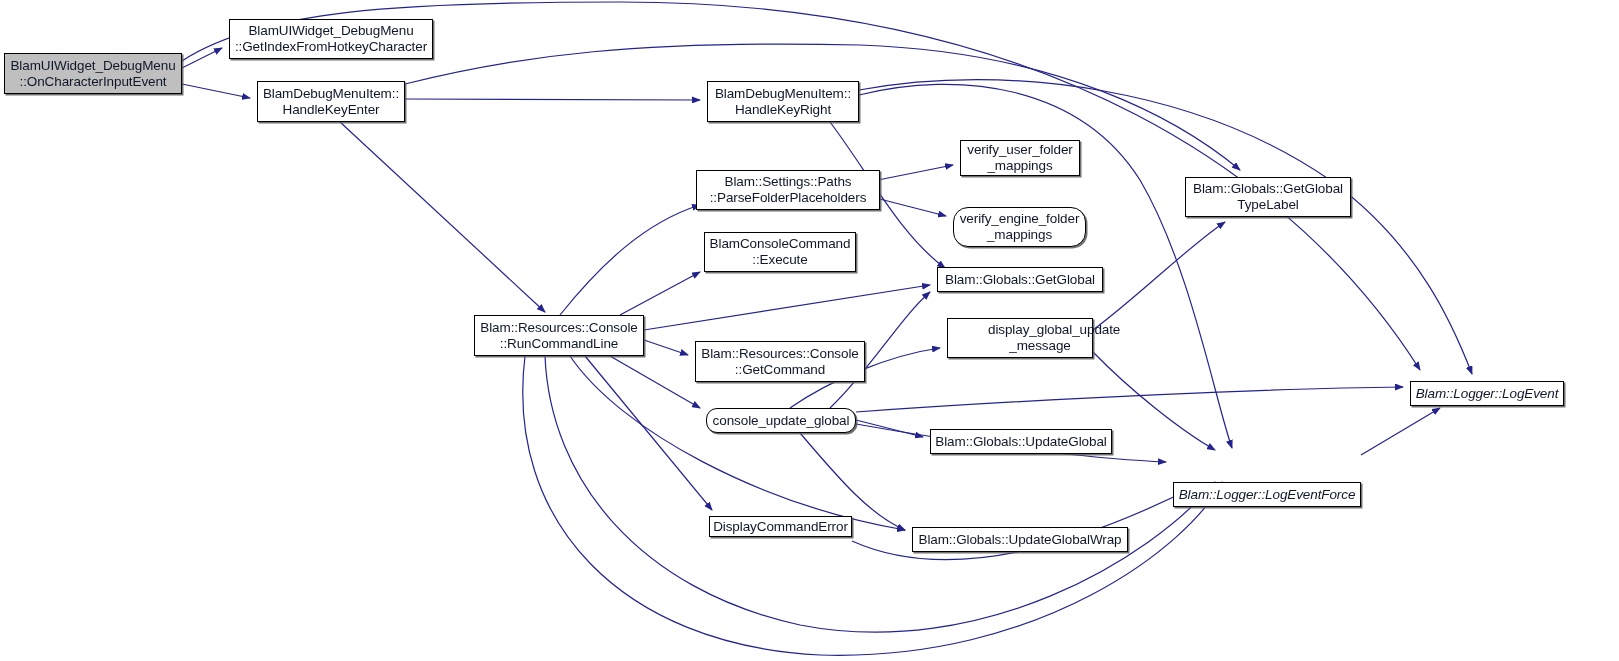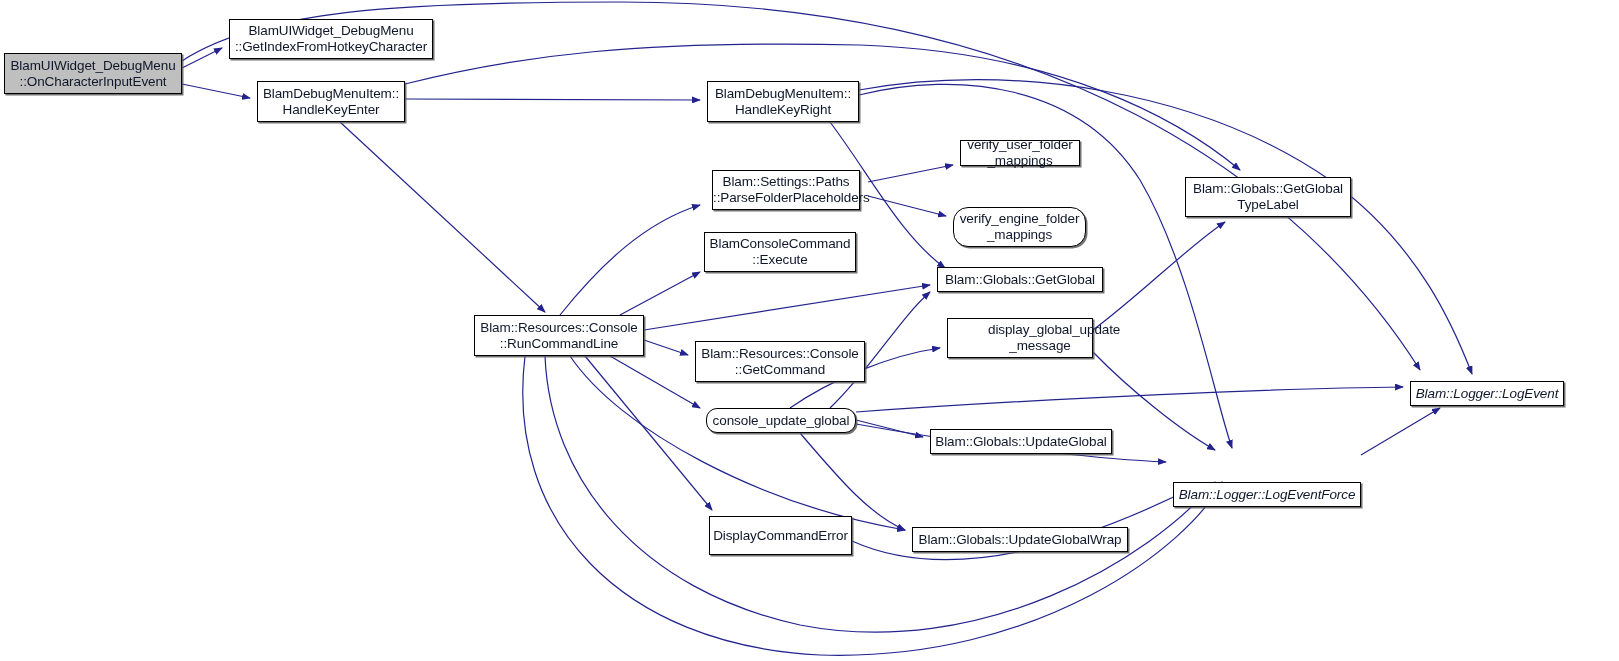--- a/index.html
+++ b/index.html
@@ -94,37 +94,37 @@
   </svg>
   <div id="nodes-group">
       <div class="node highlight" style="left: 4px; top: 53px; width: 178px; height: 41px;"><span class="node-label">BlamUIWidget_DebugMenu
 ::OnCharacterInputEvent</span></div>
       <div class="node" style="left: 229px; top: 19px; width: 204px; height: 40px;"><span class="node-label">BlamUIWidget_DebugMenu
 ::GetIndexFromHotkeyCharacter</span></div>
       <div class="node" style="left: 257px; top: 81px; width: 148px; height: 41px;"><span class="node-label">BlamDebugMenuItem::
 HandleKeyEnter</span></div>
       <div class="node" style="left: 707px; top: 81px; width: 152px; height: 41px;"><span class="node-label">BlamDebugMenuItem::
 HandleKeyRight</span></div>
-      <div class="node" style="left: 712px; top: 170px; width: 148px; height: 40px;"><span class="node-label">Blam::Settings::Paths
+      <div class="node" style="left: 696px; top: 170px; width: 184px; height: 40px;"><span class="node-label">Blam::Settings::Paths
 ::ParseFolderPlaceholders</span></div>
-      <div class="node" style="left: 960px; top: 140px; width: 120px; height: 26px;"><span class="node-label">verify_user_folder
+      <div class="node" style="left: 960px; top: 140px; width: 120px; height: 36px;"><span class="node-label">verify_user_folder
 _mappings</span></div>
       <div class="node" style="left: 953px; top: 207px; width: 133px; height: 40px; border-radius: 15px;"><span class="node-label">verify_engine_folder
 _mappings</span></div>
       <div class="node" style="left: 704px; top: 232px; width: 152px; height: 40px;"><span class="node-label">BlamConsoleCommand
 ::Execute</span></div>
       <div class="node" style="left: 937px; top: 267px; width: 166px; height: 25px;"><span class="node-label">Blam::Globals::GetGlobal</span></div>
       <div class="node" style="left: 474px; top: 315px; width: 170px; height: 41px;"><span class="node-label">Blam::Resources::Console
 ::RunCommandLine</span></div>
       <div class="node" style="left: 695px; top: 341px; width: 170px; height: 41px;"><span class="node-label">Blam::Resources::Console
 ::GetCommand</span></div>
       <div class="node" style="left: 947px; top: 318px; width: 146px; height: 40px; padding-left: 40px;"><span class="node-label">display_global_update
 _message</span></div>
       <div class="node" style="left: 706px; top: 408px; width: 150px; height: 25px; border-radius: 11px;"><span class="node-label">console_update_global</span></div>
       <div class="node" style="left: 930px; top: 429px; width: 182px; height: 25px;"><span class="node-label">Blam::Globals::UpdateGlobal</span></div>
-      <div class="node" style="left: 709px; top: 516px; width: 143px; height: 39px;"><span class="node-label">DisplayCommandError</span></div>
+      <div class="node" style="left: 709px; top: 516px; width: 143px; height: 21px;"><span class="node-label">DisplayCommandError</span></div>
       <div class="node" style="left: 912px; top: 527px; width: 216px; height: 25px;"><span class="node-label">Blam::Globals::UpdateGlobalWrap</span></div>
       <div class="node" style="left: 1185px; top: 177px; width: 166px; height: 40px;"><span class="node-label">Blam::Globals::GetGlobal
 TypeLabel</span></div>
       <div class="node" style="left: 1410px; top: 381px; width: 154px; height: 25px; font-style: italic;"><span class="node-label">Blam::Logger::LogEvent</span></div>
       <div class="node" style="left: 1173px; top: 482px; width: 188px; height: 25px; font-style: italic;"><span class="node-label">Blam::Logger::LogEventForce</span></div>
     </div>
 </div>
 
 </body></html>

